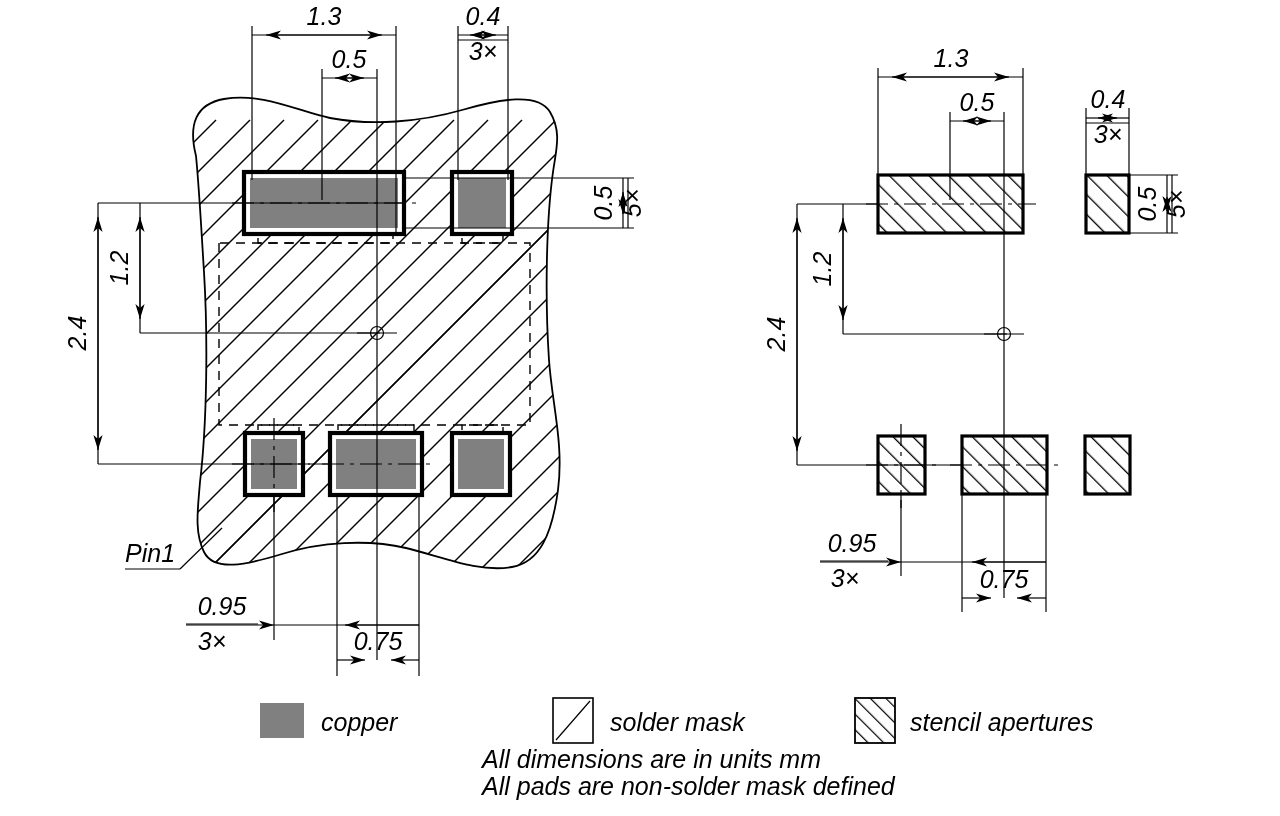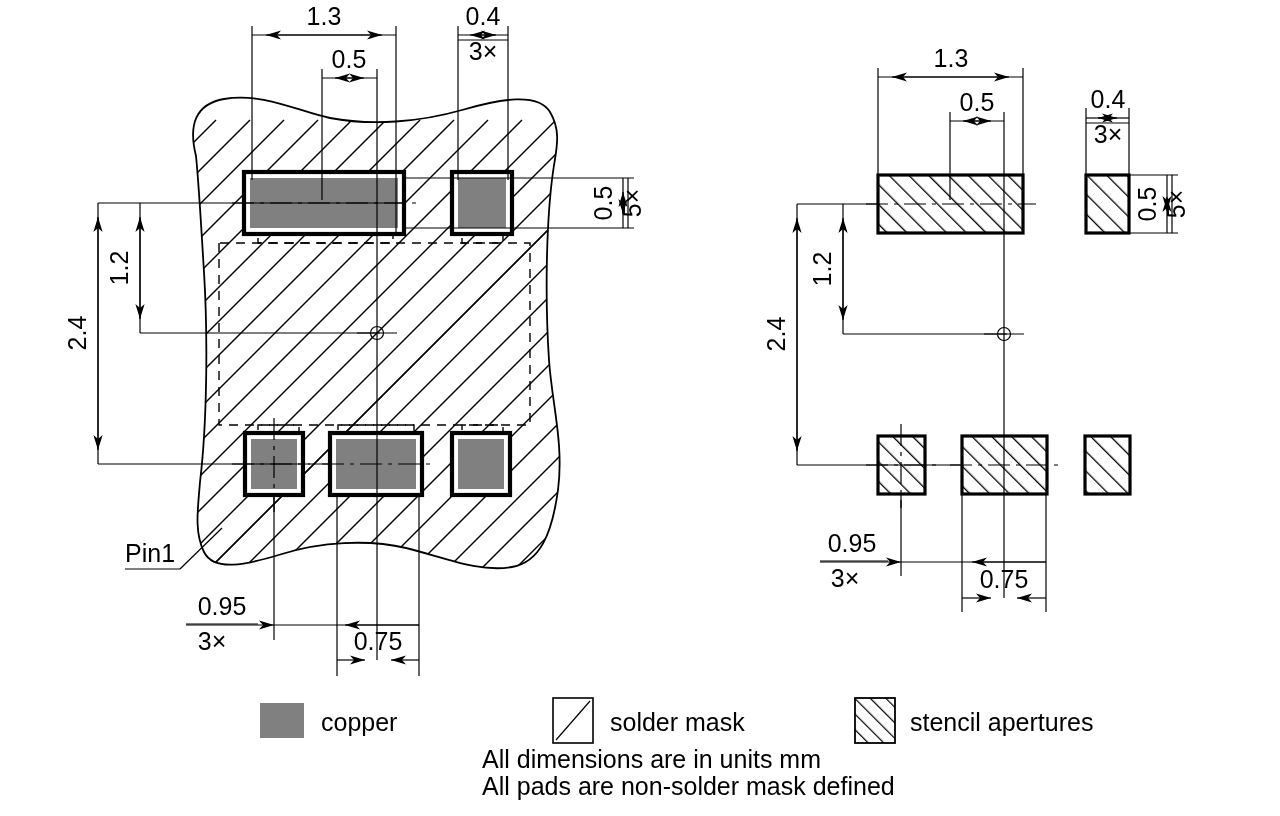--- a/index.html
+++ b/index.html
@@ -12,20 +12,21 @@
     width: 1280px;
     height: 816px;
     font-family: "Liberation Sans", sans-serif;
     color: #000000;
     overflow: hidden;
   }
   #stage {
     position: relative;
     width: 1280px;
     height: 676px;
+    font-style: italic;
   }
   svg.drawing {
     position: absolute;
     top: 0;
     left: 0;
     width: 1280px;
     height: 816px;
     shape-rendering: geometricPrecision;
   }
   text {

